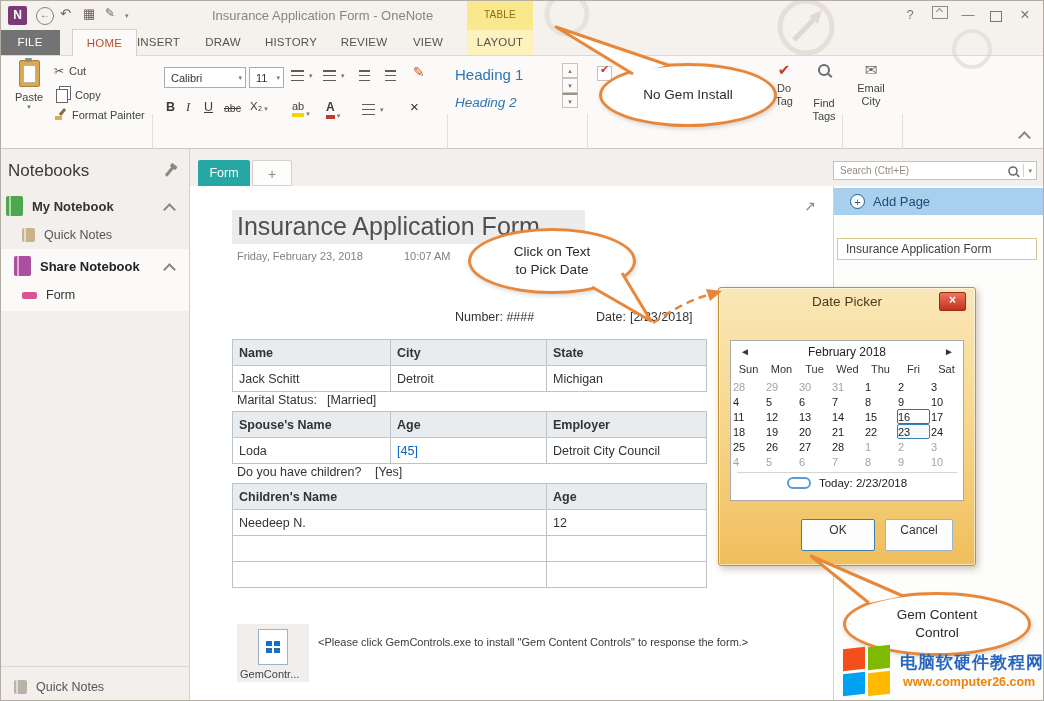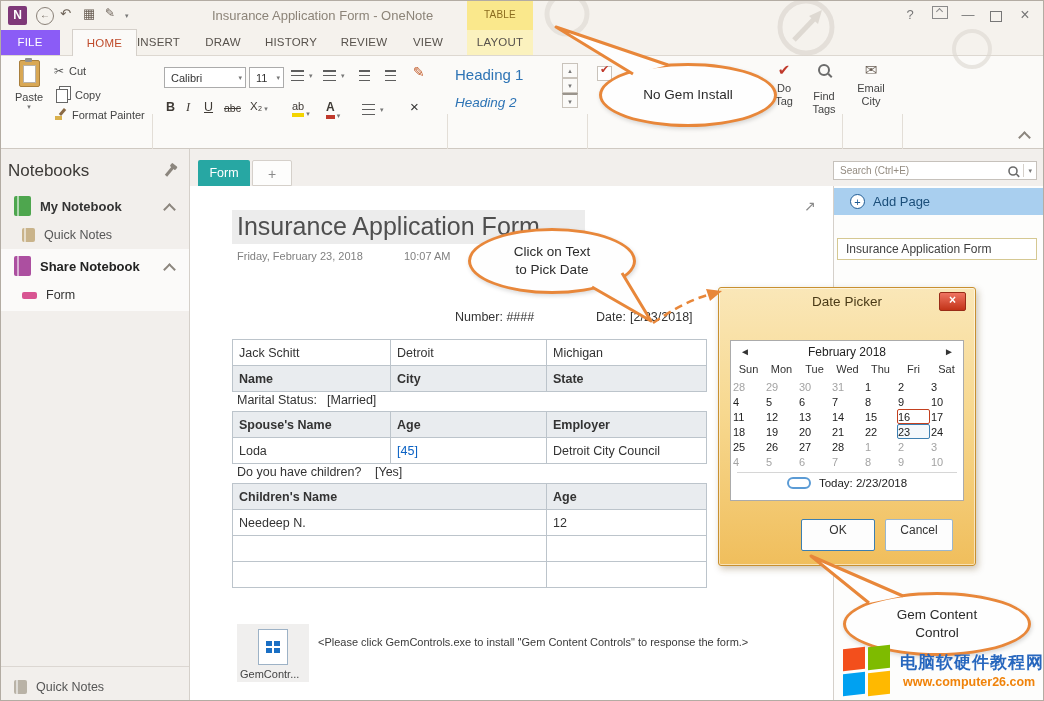--- a/index.html
+++ b/index.html
@@ -9,21 +9,21 @@
   .frame{position:absolute;inset:0;border:1px solid #B3ACA3;pointer-events:none;z-index:40}
 
   
   .chrome{position:absolute;left:0;top:0;width:1044px;height:148px;background:#F5F2ED;border-bottom:1px solid #CFC9C2}
   .ribbon-body{position:absolute;left:0;top:55px;width:1044px;height:92px;background:#FBFAF8;border-top:1px solid #DDD8D1}
   .qat{font-size:13px;color:#6B6056}
   .title-text{position:absolute;left:212px;top:8px;font-size:13px;color:#8C8478;white-space:nowrap}
   .ctx-group{position:absolute;left:467px;top:0;width:66px;height:30px;background:#FAE88C;color:#8A6B1F;
              font-size:10px;text-align:center;line-height:30px;letter-spacing:.2px}
   .tab{position:absolute;top:30px;height:25px;line-height:25px;text-align:center;font-size:11.5px;color:#57524C;letter-spacing:.2px}
-  .tab.file{background:#8b5cf6;color:#fff}
+  .tab.file{background:#737373;color:#fff}
   .tab.active{top:29px;height:27px;line-height:27px;background:#FBFAF8;border:1px solid #D5D0CA;border-bottom:none;color:#BF4B2B;z-index:3;box-sizing:border-box}
   .tab.layout{background:#FBF2BE}
   .winbtn{position:absolute;top:6px;width:24px;height:18px;text-align:center;color:#777;font-size:13px;line-height:18px}
   .rsep{position:absolute;top:58px;width:1px;height:70px;background:#E3DED7}
   .rgroup-label{position:absolute;top:131px;font-size:10.5px;color:#7C766E;text-align:center}
   .rbtn{position:absolute;display:flex;align-items:center;gap:5px;font-size:11px;color:#444}
   .bigbtn{position:absolute;display:flex;flex-direction:column;align-items:center;font-size:11px;color:#444;text-align:center}
   .combo{position:absolute;height:21px;background:#fff;border:1px solid #ABABAB;display:flex;align-items:center;
          font-size:11px;color:#333;padding:0 3px 0 6px;box-sizing:border-box;justify-content:space-between}
   .caret{font-size:7px;color:#777;line-height:1}
@@ -238,21 +238,21 @@
 
     <div class="abs todo-box" style="left:597px;top:10px">
       <span>✔</span>
       </div>
     <div class="bigbtn" style="left:762px;top:5px;width:44px">
       <span style="color:#C0392B;font-size:15px">✔</span>
       <span style="width:28px;margin-top:3px;line-height:1.2">Do Tag</span>
     </div>
     <div class="bigbtn" style="left:806px;top:5px;width:36px">
       <span class="ic-search" style="margin-top:3px"></span>
-      <span style="width:28px;margin-top:14px;line-height:1.2">Find Tags</span>
+      <span style="width:28px;margin-top:21px;line-height:1.2">Find Tags</span>
     </div>
     <div class="rgroup-label" style="left:587px;width:255px">Tags</div>
 
     <div class="bigbtn" style="left:846px;top:5px;width:50px">
       <span style="font-size:15px;color:#6B6056">✉</span>
       <span style="width:34px;margin-top:3px;line-height:1.2">Email City</span>
     </div>
     <div class="rgroup-label" style="left:842px;width:60px">Email</div>
 
     <div class="abs" style="left:1020px;top:72px">
@@ -265,21 +265,21 @@
   <line x1="794" y1="40" x2="816" y2="17" stroke="#CFC9C1" stroke-width="5"></line>
   <polygon points="822,10 809,16 818,24" fill="#CFC9C1"></polygon>
   <circle cx="567" cy="14" r="20" fill="none" stroke="#DDD8D1" stroke-width="5"></circle>
   <circle cx="972" cy="49" r="18" fill="none" stroke="#DDD8D1" stroke-width="4"></circle>
 </svg>
 
 <div class="sidebar">
   <div class="abs" style="left:8px;top:12px;font-size:17px;color:#3D3A37">Notebooks</div>
   <div class="abs pin" style="left:168px;top:17px"></div>
 
-  <div class="sb-row" style="top:42px;height:30px;padding-left:14px;box-sizing:border-box;font-size:13px;font-weight:bold;color:#333">
+  <div class="sb-row" style="top:42px;height:30px;padding-left:6px;box-sizing:border-box;font-size:13px;font-weight:bold;color:#333">
     <span class="nb" style="background:#4EA64E"></span>
     <span>My Notebook</span>
     <span class="chev" style="position:absolute;right:16px;top:14px"></span>
   </div>
   <div class="sb-row" style="top:73px;height:26px;padding-left:22px;box-sizing:border-box;font-size:12.5px;color:#555">
     <span class="nb-sm" style="background:#C9B38A"></span>
     <span>Quick Notes</span>
   </div>
 
   <div class="abs" style="left:0;top:100px;width:189px;height:62px;background:#FBFAF9"></div>
@@ -327,28 +327,28 @@
   <div class="pline link" style="left:440px;top:124px">[2/23/2018]</div>
 
   <table class="ptable" style="left:42px;top:153px;width:474px">
     <colgroup>
         <col style="width:158px">
         <col style="width:156px">
         <col style="width:160px">
       </colgroup>
     <tbody>
         <tr>
+      <th>Name</th>
+      <th>City</th>
+      <th>State</th>
+    </tr>
+    <tr>
       <td>Jack Schitt</td>
       <td>Detroit</td>
       <td>Michigan</td>
-    </tr>
-    <tr>
-      <th>Name</th>
-      <th>City</th>
-      <th>State</th>
     </tr>
   </tbody>
     </table>
 
   <div class="pline" style="left:47px;top:207px">Marital Status:</div>
   <div class="pline link" style="left:137px;top:207px">[Married]</div>
 
   <table class="ptable" style="left:42px;top:225px;width:474px">
     <colgroup>
         <col style="width:158px">

